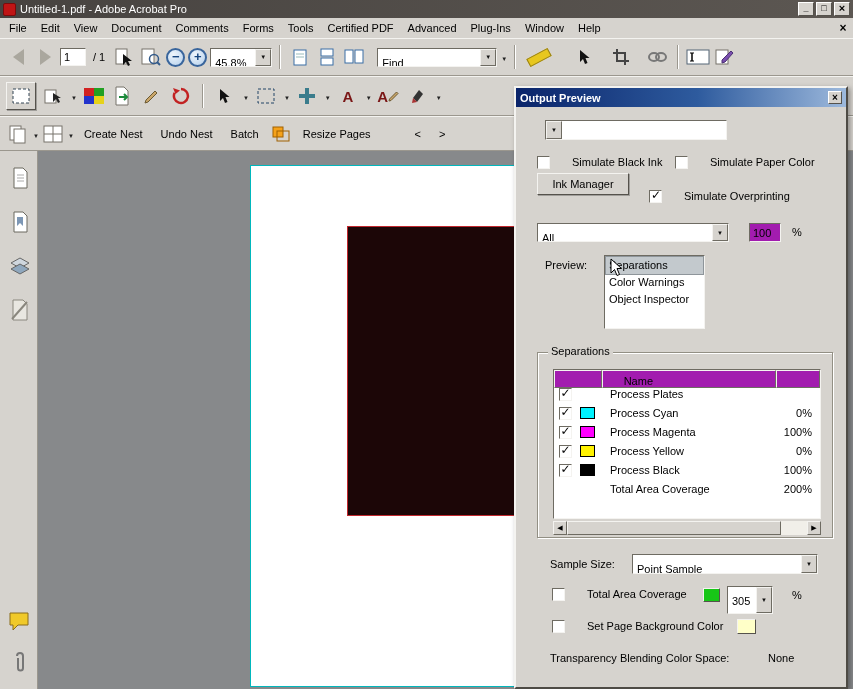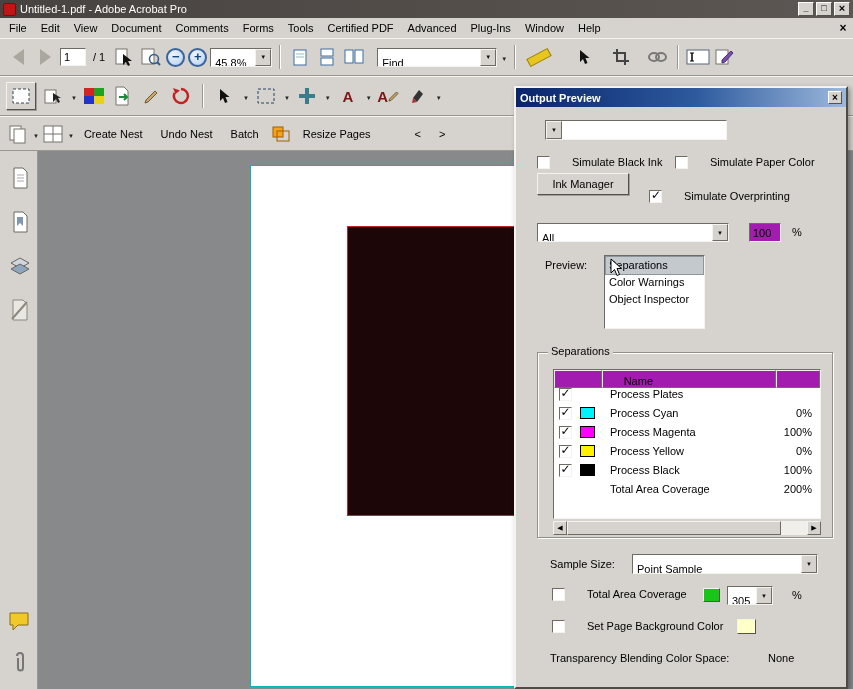--- a/index.html
+++ b/index.html
@@ -483,21 +483,21 @@
     <span class="combo dlg-abs" style="left:116px;top:466px;width:186px;height:20px">
       <span class="val">Point Sample</span>
       <span class="dd-btn"></span>
     </span>
 
     <div class="cb-row" style="left:36px;top:500px">
       <span class="cb"></span>
       <span>Total Area Coverage</span>
     </div>
     <span class="swatch-btn dlg-abs" style="left: 187px; top: 500px; width: 17px; height: 14px; background: rgb(23, 198, 23);"></span>
-    <span class="combo dlg-abs" style="left:211px;top:498px;width:46px;height:19px">
+    <span class="combo dlg-abs" style="left:211px;top:498px;width:46px;height:28px">
       <span class="val">305</span>
       <span class="dd-btn"></span>
     </span>
     <span class="dlg-abs" style="left:276px;top:501px">%</span>
 
     <div class="cb-row" style="left:36px;top:532px">
       <span class="cb"></span>
       <span>Set Page Background Color</span>
     </div>
     <span class="swatch-btn dlg-abs" style="left: 221px; top: 531px; width: 19px; height: 15px; background: rgb(255, 255, 200);"></span>

